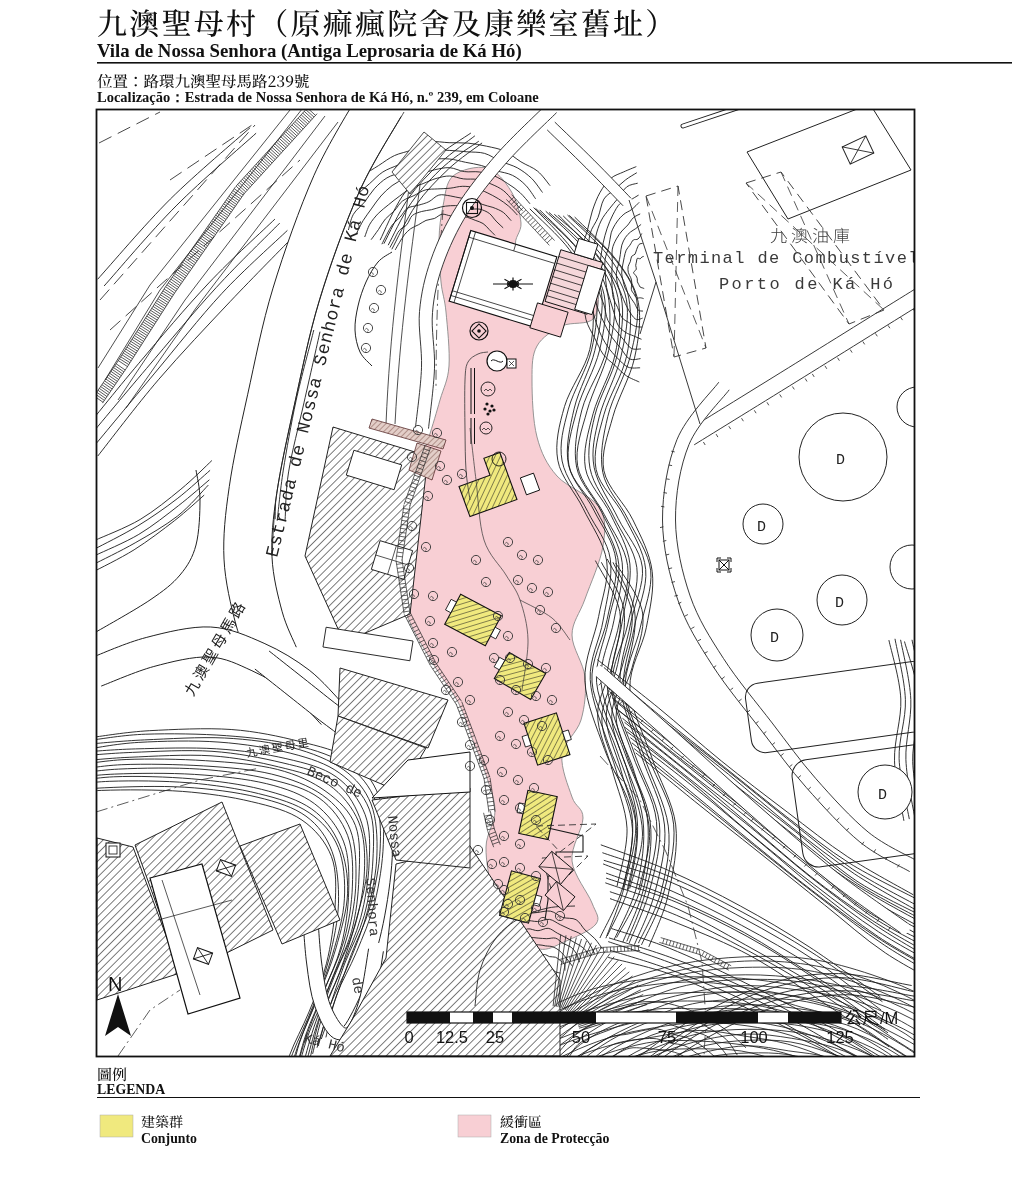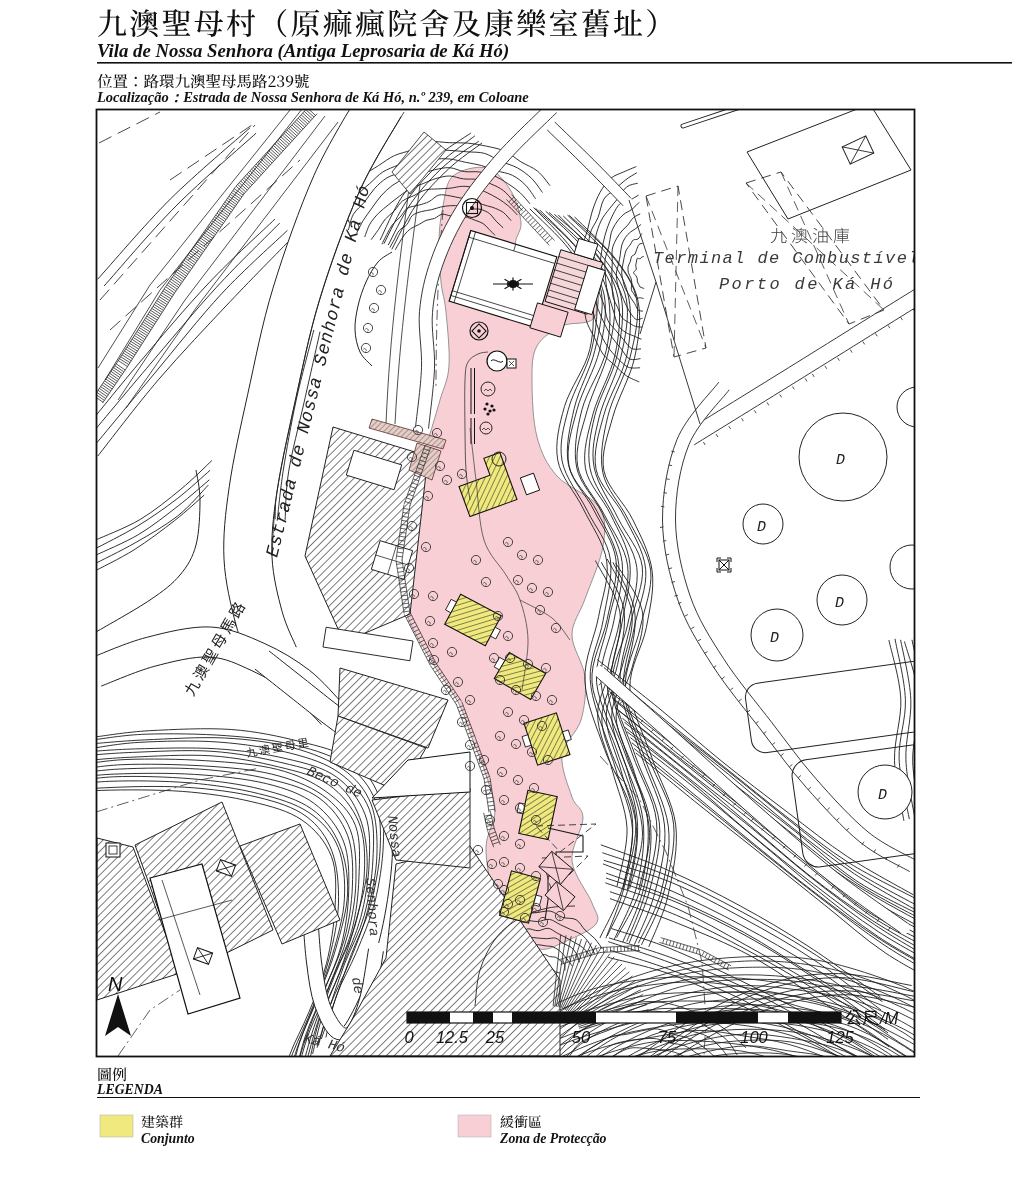--- a/index.html
+++ b/index.html
@@ -1,15 +1,15 @@
 <!DOCTYPE html>
 <html><head><meta charset="utf-8"><title>Vila de Nossa Senhora</title>
 <style>
 html,body{margin:0;padding:0;background:#fff;}
-#page{position:relative;width:1033px;height:1188px;background:#fff;overflow:hidden;font-style:italic;}
+#page{position:relative;width:1033px;height:1188px;background:#fff;overflow:hidden;}
 svg{position:absolute;top:0;left:0;}
 </style></head>
 <body>
 <div id="page">
 <svg width="1033" height="1188" viewBox="0 0 1033 1188" xmlns="http://www.w3.org/2000/svg">
 <defs>
 <pattern id="hatch" width="5.6" height="5.6" patternUnits="userSpaceOnUse" patternTransform="rotate(45)">
 <rect width="5.6" height="5.6" fill="white"></rect>
           <line x1="0" y1="0" x2="0" y2="5.6" stroke="#1a1a1a" stroke-width="1.15"></line>
 </pattern>

